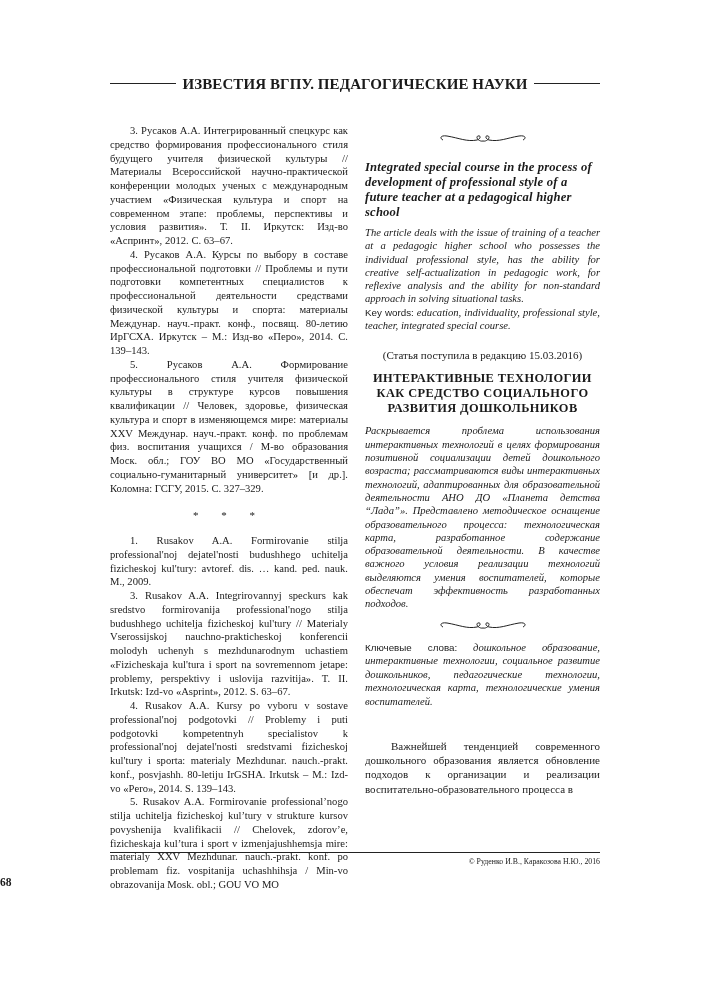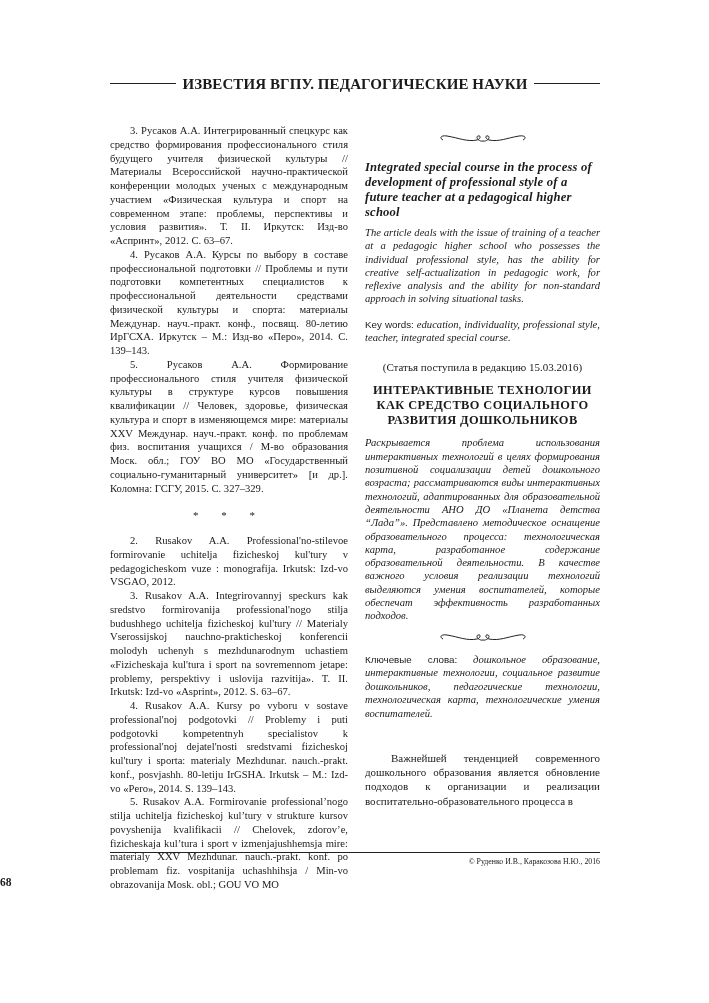--- a/index.html
+++ b/index.html
@@ -14,21 +14,21 @@
   .header .title span { background: #fff; padding: 0 6px; }
   .col { position: absolute; top: 124px; font-size: 10.6px; line-height: 13.75px; text-align: justify; }
   .col.left { left: 110px; width: 238px; }
   .col.right { left: 365px; width: 235px; }
   p { margin: 0; }
   .ref { text-indent: 20px; }
   .stars { text-align: center; margin: 14px 0 11px; letter-spacing: 10px; font-size: 11px; }
   .ornament { display: block; margin: 8px auto 4px; }
   .en-title { font-weight: bold; font-style: italic; font-size: 12.6px; line-height: 15px; text-align: left; margin: 14px 0 6px; letter-spacing: 0.2px; }
   .abstract { font-style: italic; font-size: 10.6px; line-height: 13.3px; }
-  .kw { margin-top: 12px; line-height: 13.5px; }
+  .kw { line-height: 13.5px; }
   .kw .kw-label { font-family: "Liberation Sans", sans-serif; font-size: 9.8px; }
   .kw .kw-val { font-style: italic; }
   .received { text-align: center; margin-top: 16px; font-size: 11px; }
   .authors { margin-top: 51px; font-weight: bold; font-style: italic; font-size: 10.2px; line-height: 13px; text-align: left; }
   .ru-title { font-weight: bold; font-size: 12.4px; line-height: 15.3px; margin: 8px 0 8px; text-align: center; letter-spacing: 0.4px; }
   .kw-ru { margin-top: 8px; }
   .body-text { margin-top: 31px; text-indent: 26px; font-size: 11px; line-height: 14.2px; }
   .footrule { position: absolute; left: 110px; top: 852px; width: 490px; border-top: 1px solid #222; }
   .copyright { position: absolute; right: 109px; top: 857px; font-size: 7.8px; }
   .pagenum { position: absolute; left: 0; right: 0; top: 876px; text-align: left; font-weight: bold; font-size: 11.5px; }
@@ -40,21 +40,21 @@
   <div class="rule l"></div>
   <div class="rule r"></div>
   <div class="title"><span>ИЗВЕСТИЯ ВГПУ. ПЕДАГОГИЧЕСКИЕ НАУКИ</span></div>
 </div>
 
 <div class="col left">
   <p class="ref">3. Русаков А.А. Интегрированный спецкурс как средство формирования профессионального стиля будущего учителя физической культуры // Материалы Всероссийской научно-практической конференции молодых ученых с международным участием «Физическая культура и спорт на современном этапе: проблемы, перспективы и условия развития». Т. II. Иркутск: Изд-во «Аспринт», 2012. С. 63–67.</p>
   <p class="ref">4. Русаков А.А. Курсы по выбору в составе профессиональной подготовки // Проблемы и пути подготовки компетентных специалистов к профессиональной деятельности средствами физической культуры и спорта: материалы Междунар. науч.-практ. конф., посвящ. 80-летию ИрГСХА. Иркутск – М.: Изд-во «Перо», 2014. С. 139–143.</p>
   <p class="ref">5. Русаков А.А. Формирование профессионального стиля учителя физической культуры в структуре курсов повышения квалификации // Человек, здоровье, физическая культура и спорт в изменяющемся мире: материалы XXV Междунар. науч.-практ. конф. по проблемам физ. воспитания учащихся / М-во образования Моск. обл.; ГОУ ВО МО «Государственный социально-гуманитарный университет» [и др.]. Коломна: ГСГУ, 2015. С. 327–329.</p>
   <div class="stars">* * *</div>
-  <p class="ref">2. Rusakov A.A. Professional'no-stilevoe formirovanie uchitelja fizicheskoj kul'tury v pedagogicheskom vuze : monografija. Irkutsk: Izd-vo VSGAO, 2012.</p>
+  <p class="ref">1. Rusakov A.A. Formirovanie stilja professional'noj dejatel'nosti budushhego uchitelja fizicheskoj kul'tury: avtoref. dis. … kand. ped. nauk. M., 2009.</p>
   <p class="ref">3. Rusakov A.A. Integrirovannyj speckurs kak sredstvo formirovanija professional'nogo stilja budushhego uchitelja fizicheskoj kul'tury // Materialy Vserossijskoj nauchno-prakticheskoj konferencii molodyh uchenyh s mezhdunarodnym uchastiem «Fizicheskaja kul'tura i sport na sovremennom jetape: problemy, perspektivy i uslovija razvitija». T. II. Irkutsk: Izd-vo «Asprint», 2012. S. 63–67.</p>
   <p class="ref">4. Rusakov A.A. Kursy po vyboru v sostave professional'noj podgotovki // Problemy i puti podgotovki kompetentnyh specialistov k professional'noj dejatel'nosti sredstvami fizicheskoj kul'tury i sporta: materialy Mezhdunar. nauch.-prakt. konf., posvjashh. 80-letiju IrGSHA. Irkutsk – M.: Izd-vo «Pero», 2014. S. 139–143.</p>
   <p class="ref">5. Rusakov A.A. Formirovanie professional’nogo stilja uchitelja fizicheskoj kul’tury v strukture kursov povyshenija kvalifikacii // Chelovek, zdorov’e, fizicheskaja kul’tura i sport v izmenjajushhemsja mire: materialy XXV Mezhdunar. nauch.-prakt. konf. po problemam fiz. vospitanija uchashhihsja / Min-vo obrazovanija Mosk. obl.; GOU VO MO</p>
 </div>
 
 <div class="col right">
 
   <svg class="ornament" width="92" height="14" viewBox="0 0 92 14">
     <path d="M6 8 C 2 6, 4 3, 10 4 C 22 6, 30 10, 40 8 C 44 7, 44 3, 41 4 C 38 5, 42 10, 46 9 C 50 10, 54 5, 51 4 C 48 3, 48 7, 52 8 C 62 10, 70 6, 82 4 C 88 3, 90 6, 86 8" fill="none" stroke="#222" stroke-width="1"></path>
   </svg>

